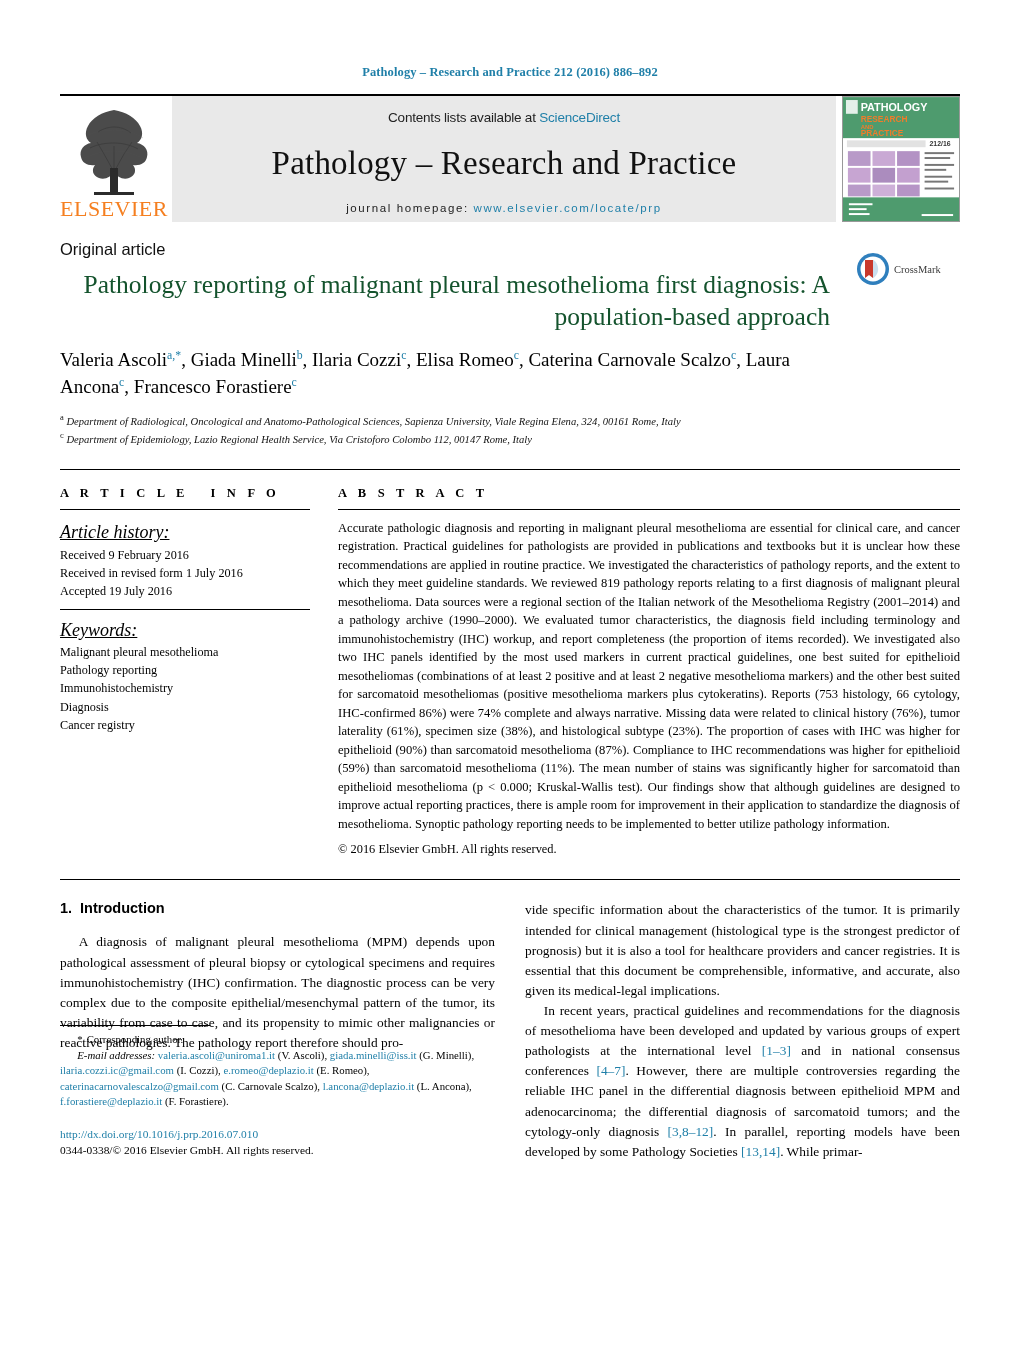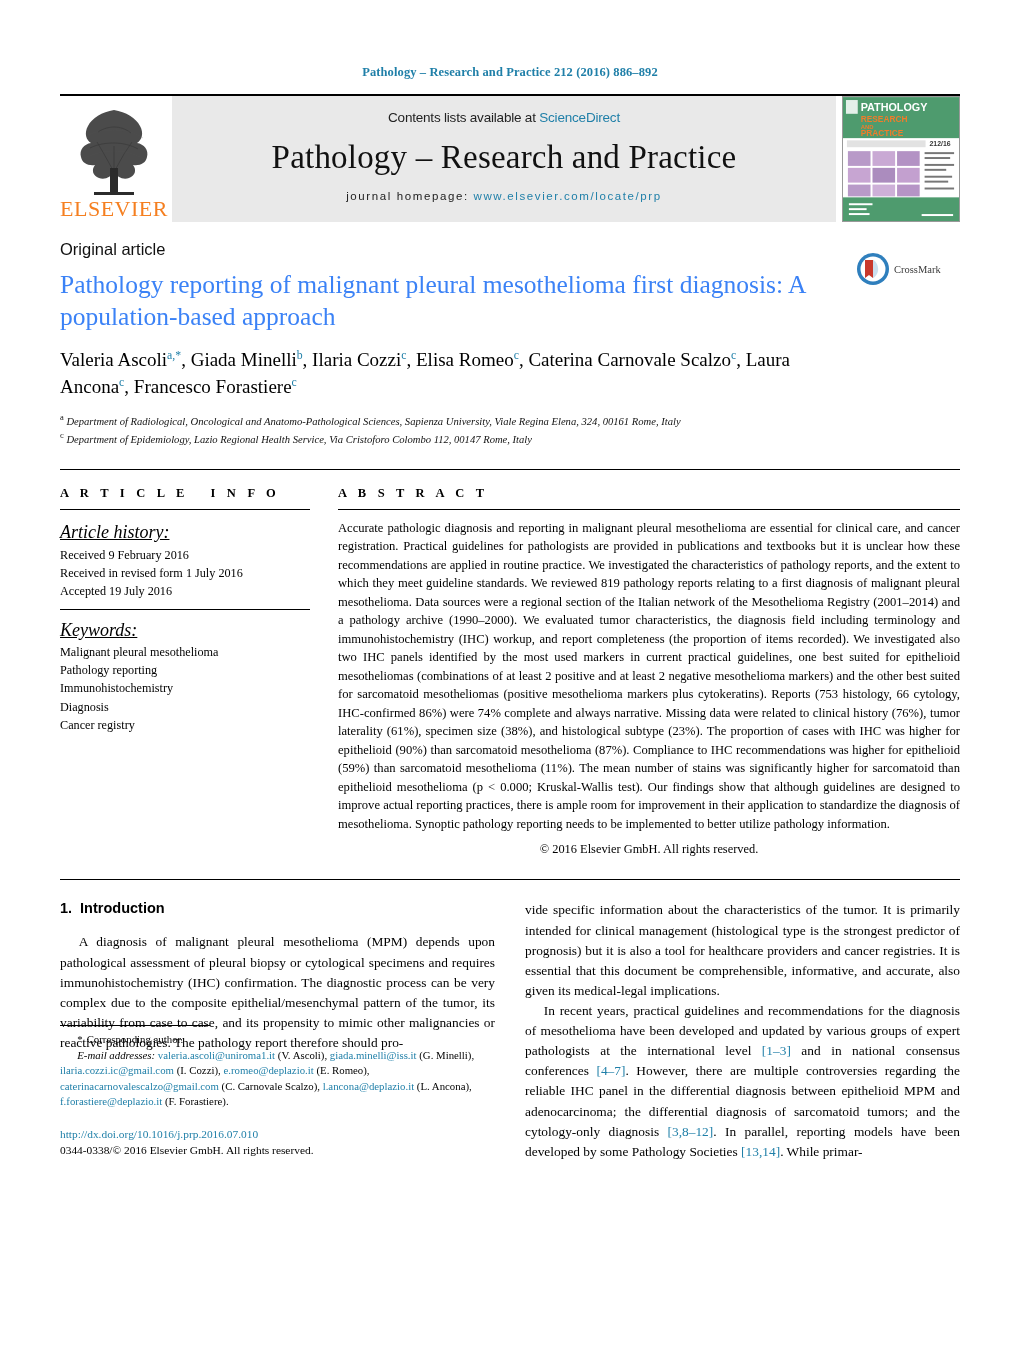--- a/index.html
+++ b/index.html
@@ -55,21 +55,21 @@
     line-height: 1;
     margin-top: 0;
   }
   .masthead-center {
     flex: 1 1 auto;
     background: #e9e9e9;
     display: flex;
     flex-direction: column;
     align-items: center;
     justify-content: space-between;
-    padding: 14px 10px 20px 10px;
+    padding: 14px 10px 8px 10px;
     margin-left: 4px;
   }
   .contents-line {
     font-size: 13.5px;
     font-family: "Liberation Sans", sans-serif;
     color: #222;
     letter-spacing: -0.2px;
   }
   .contents-line .sd { color: #1f7fa8; }
   .journal-title {
@@ -102,24 +102,25 @@
   .article-type {
     font-family: "Liberation Sans", sans-serif;
     font-size: 16.5px;
     color: #111;
     margin-bottom: 10px;
   }
   .article-title {
     font-family: "Liberation Serif", serif;
     font-size: 25.5px;
     line-height: 1.26;
-    color: #3b82f6;
+    color: #14532d;
     max-width: 770px;
     margin: 4px 0 14px 0;
     font-weight: 400;
+    text-align: right;
   }
   .authors {
     font-family: "Liberation Serif", serif;
     font-size: 19px;
     line-height: 1.42;
     max-width: 800px;
     margin-bottom: 10px;
   }
   .authors sup { color: #1f7fa8; font-size: 0.62em; }
   .affil {
@@ -179,21 +180,21 @@
   }
   .kw-block { margin-top: 9px; }
 
   .abstract-text {
     font-size: 12.6px;
     line-height: 1.47;
     text-align: justify;
     hyphens: auto;
   }
   .copyright {
-    text-align: center;
+    text-align: left;
     font-size: 12.4px;
     margin-top: 9px;
   }
 
   
   .body-wrap {
     margin: 22px 60px 0 60px;
     border-top: 1.4px solid #000;
     padding-top: 20px;
     display: flex;

